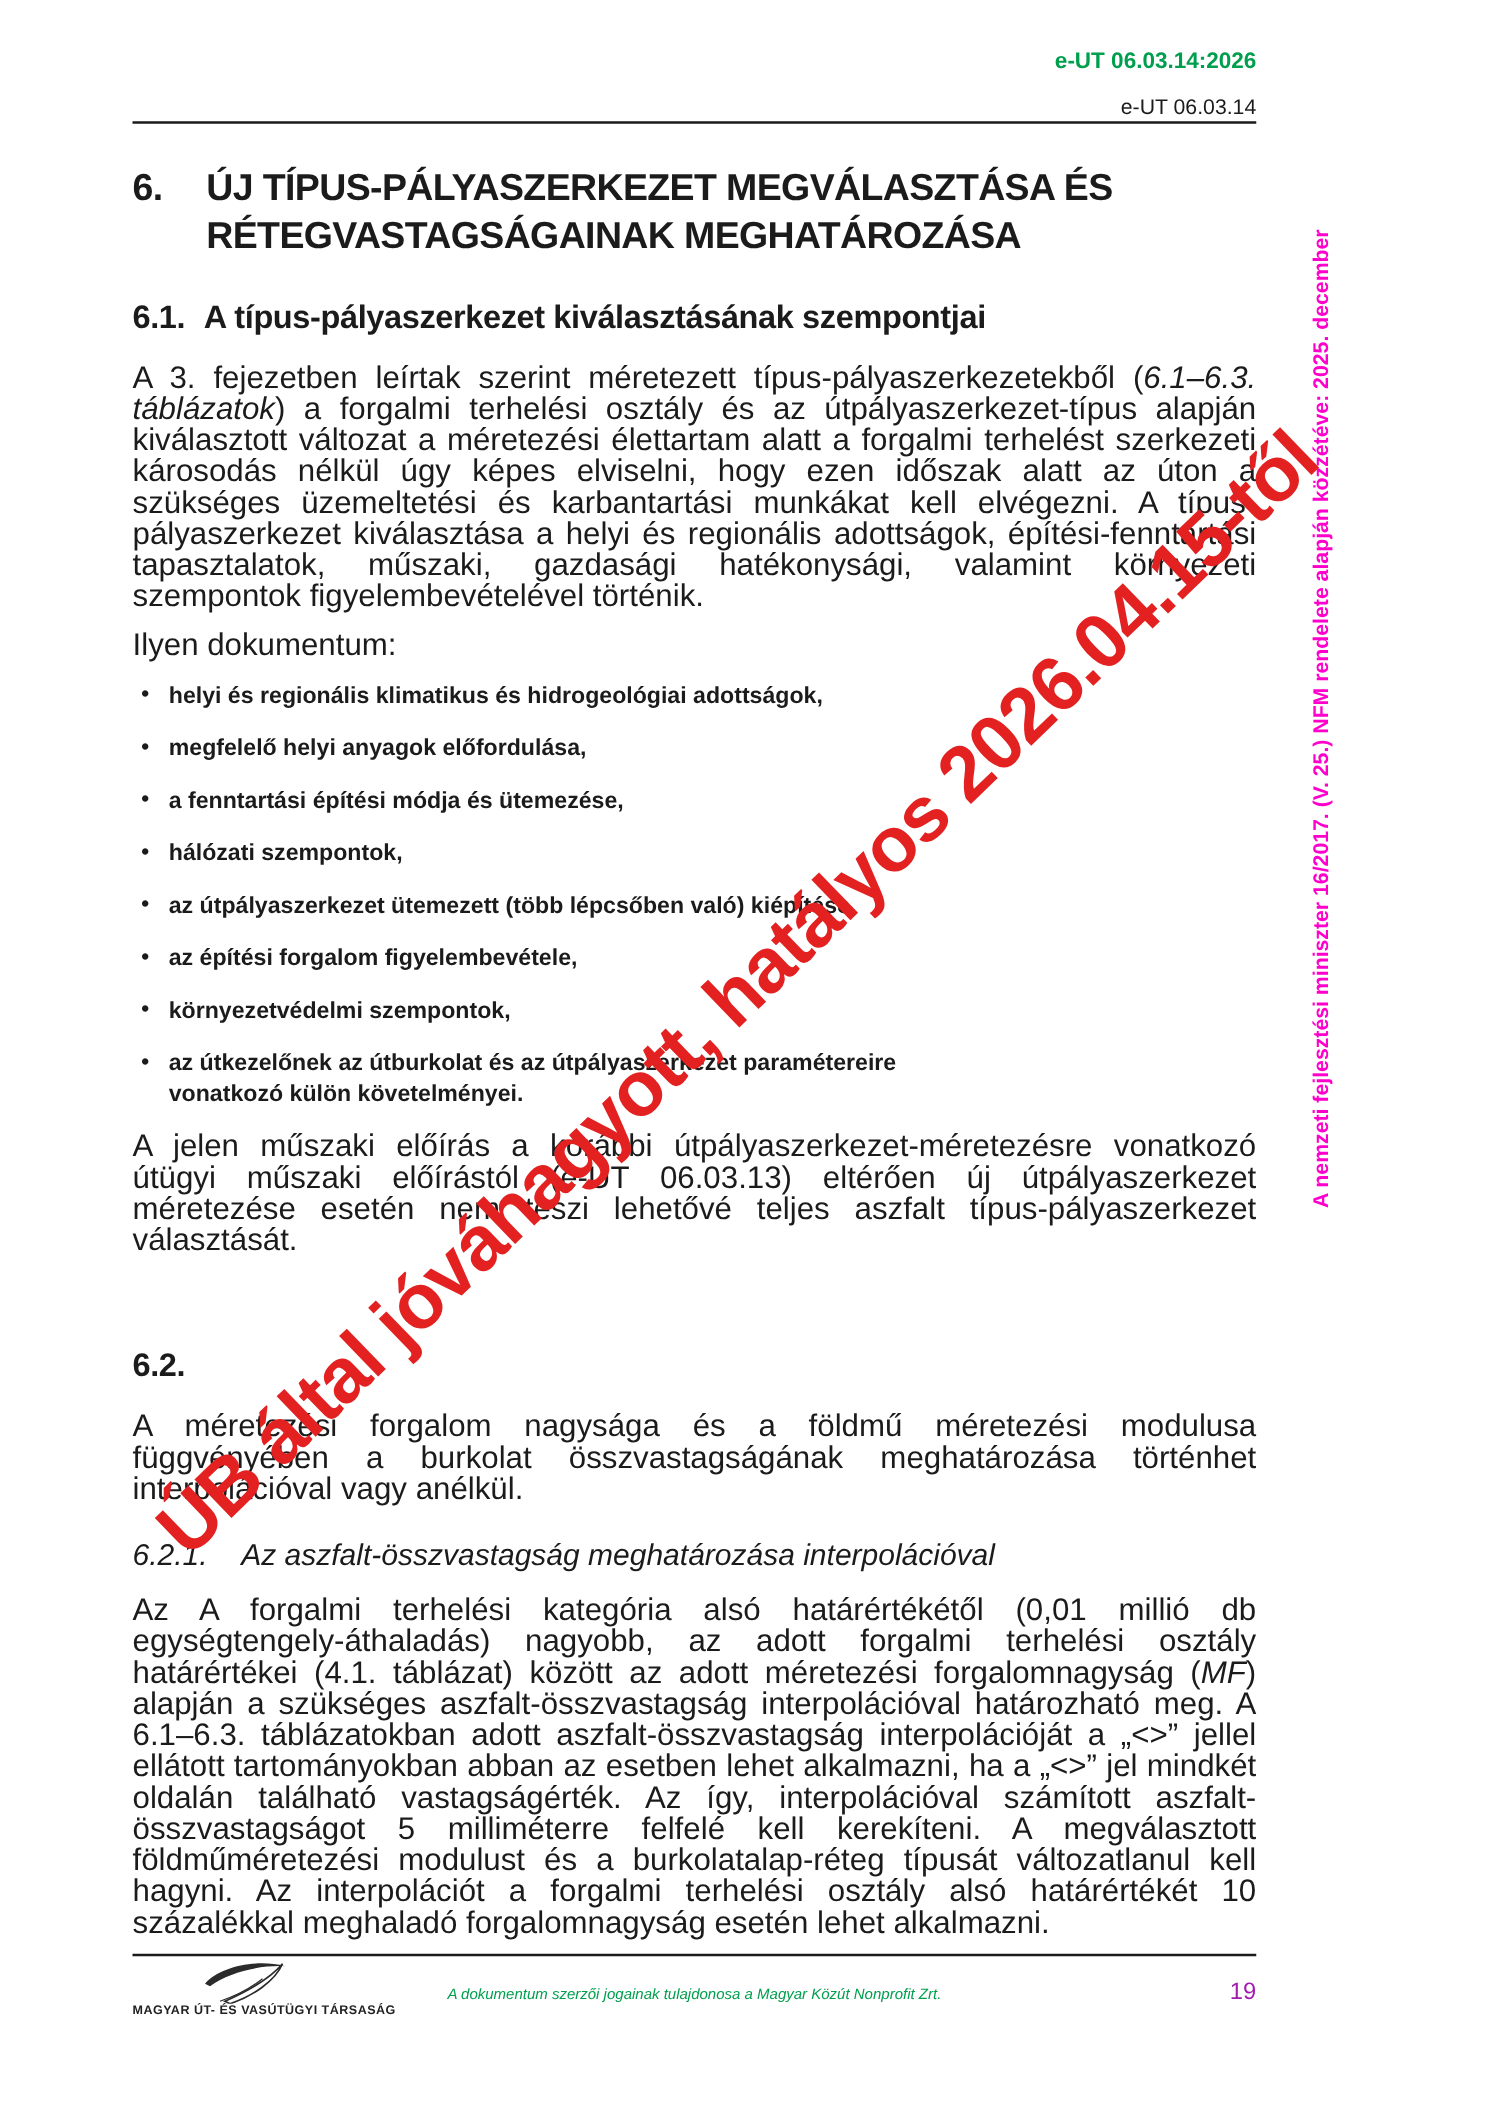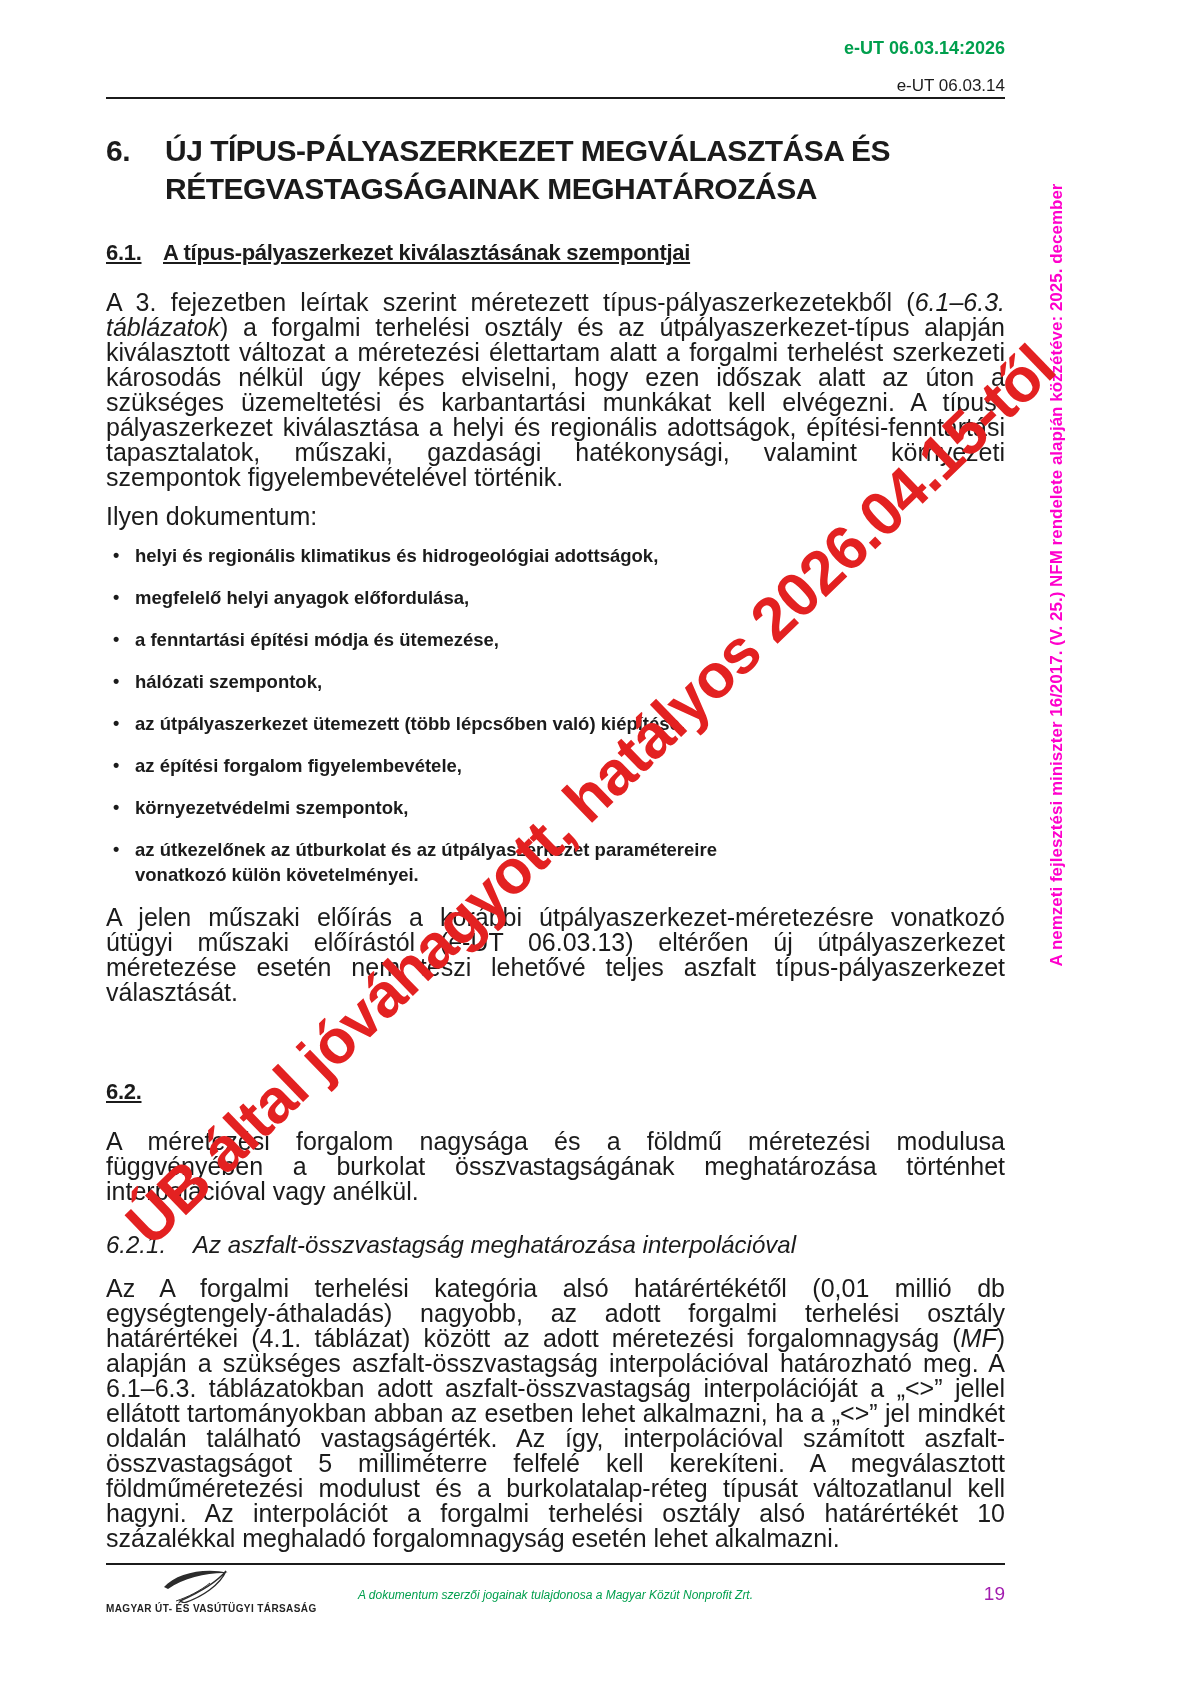--- a/index.html
+++ b/index.html
@@ -29,21 +29,21 @@
     position:absolute;top:132px;left:106px;width:899px;
   }
   .h1{
     display:flex;margin:0;
     font-size:30px;font-weight:bold;line-height:38px;letter-spacing:-0.5px;
   }
   .h1 .num{flex:0 0 59px;}
   .h1 .txt{flex:1 1 auto;}
   .h2{
     display:flex;margin:30px 0 0 0;
-    font-size:22px;font-weight:bold;line-height:30px;letter-spacing:-0.3px;text-decoration:underline;
+    font-size:26px;font-weight:bold;line-height:30px;letter-spacing:-0.3px;
   }
   .h2 .num{flex:0 0 57px;}
   .h2.sec62{margin-top:72px;}
   .h3{
     display:flex;margin:26px 0 0 0;
     font-size:24px;font-weight:normal;font-style:italic;line-height:30px;
   }
   .h3 .num{flex:0 0 87px;}
   p.body{
     margin:22px 0 0 0;

